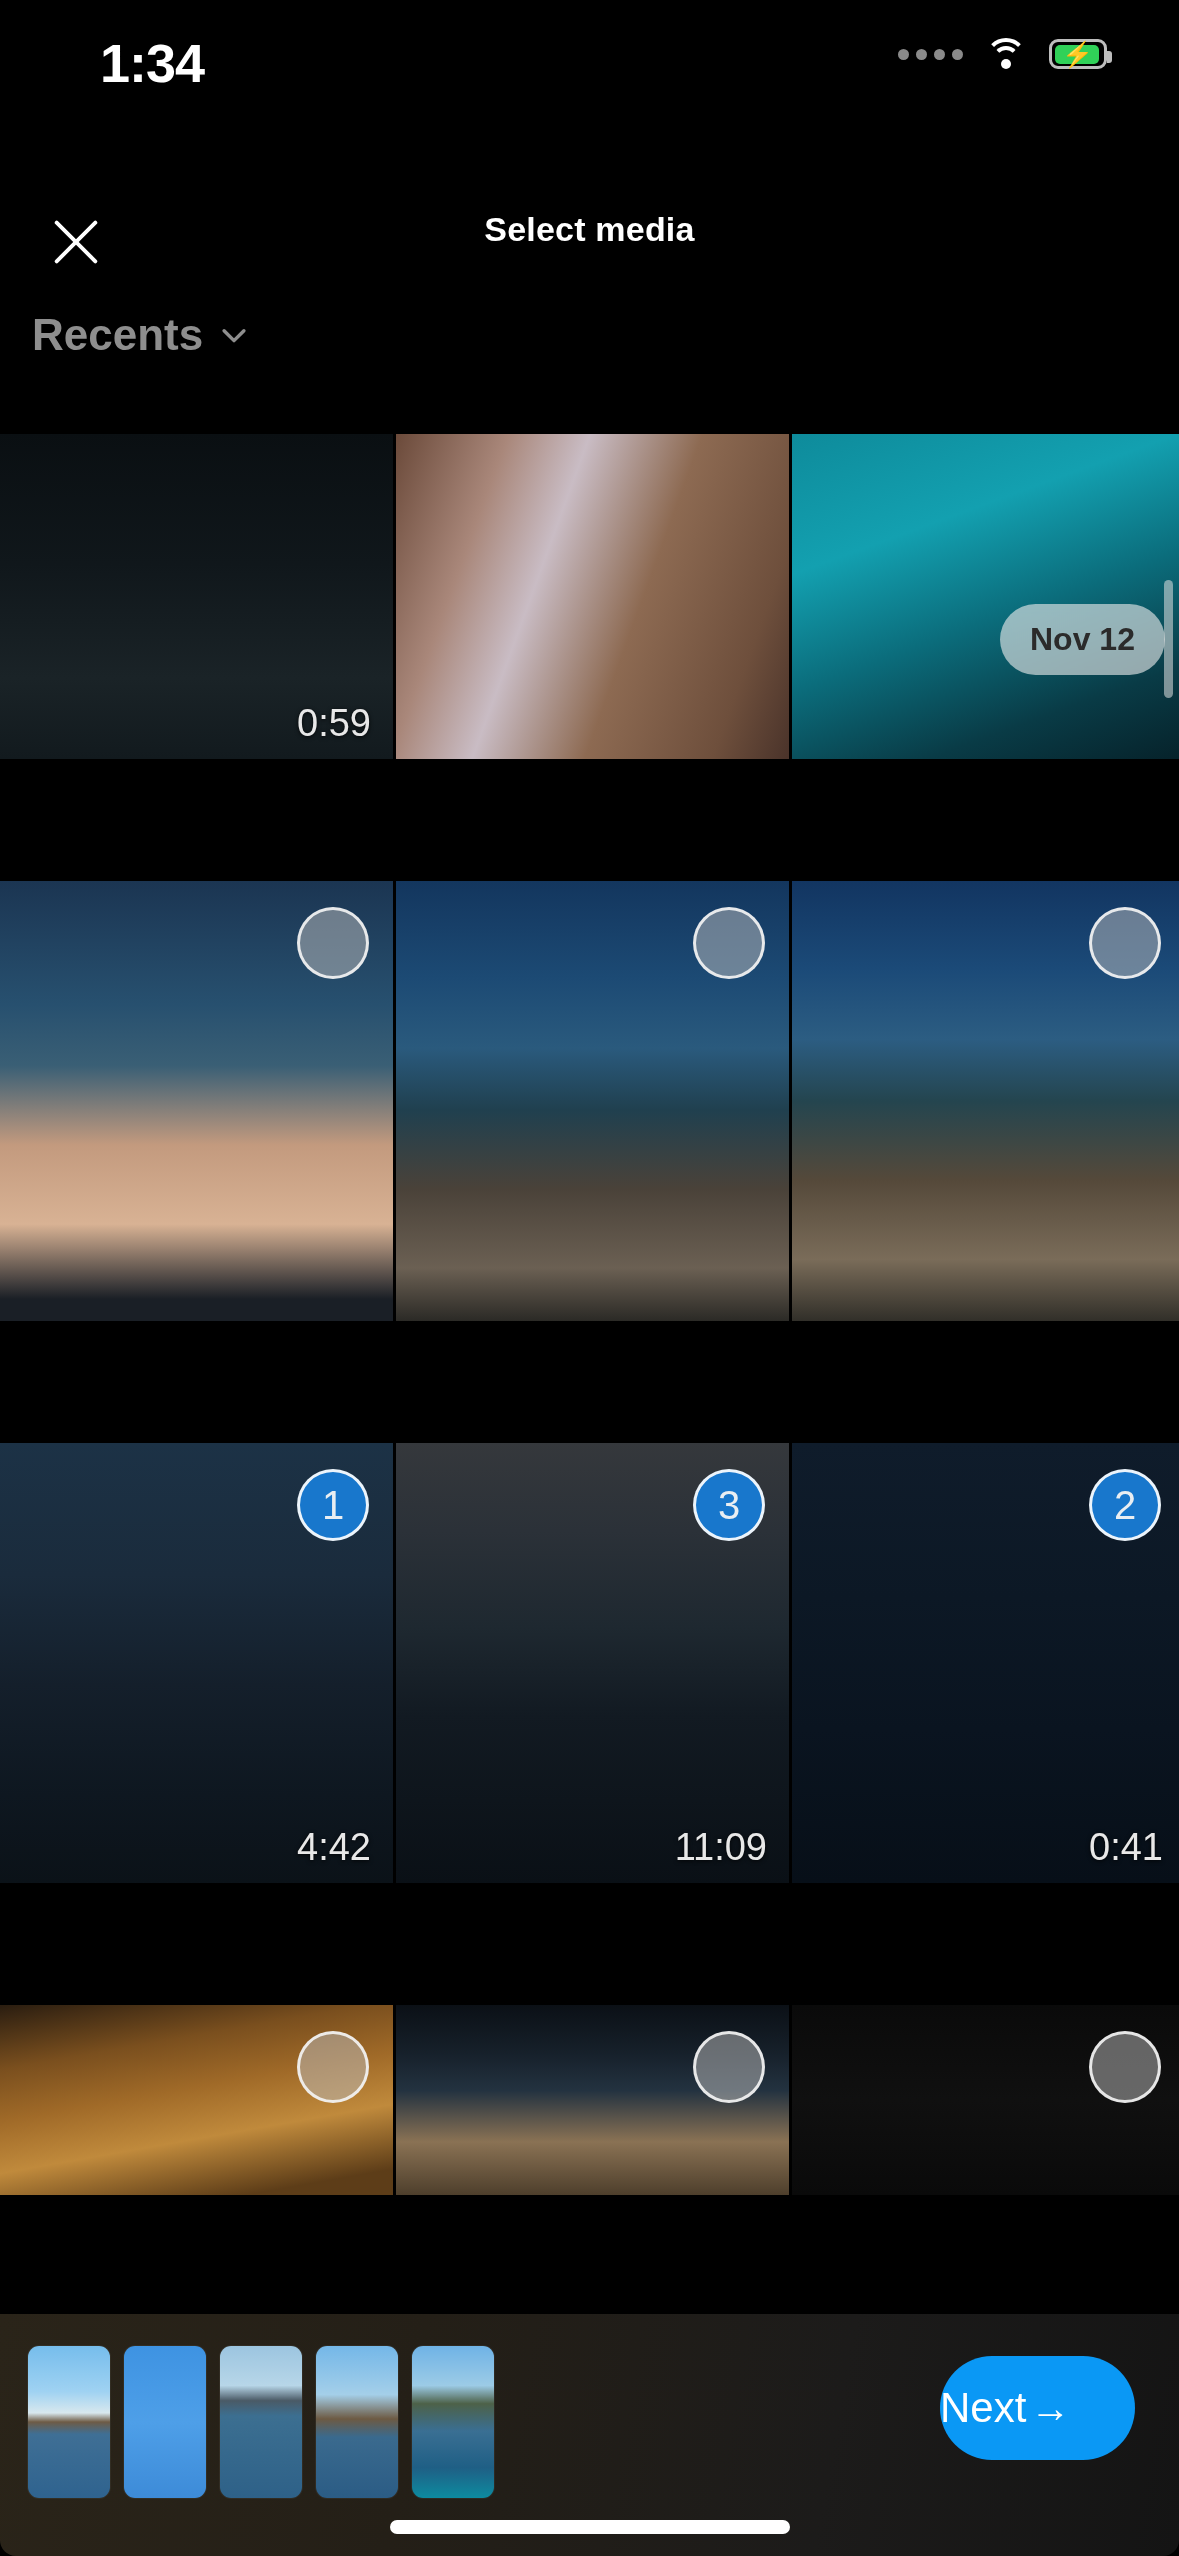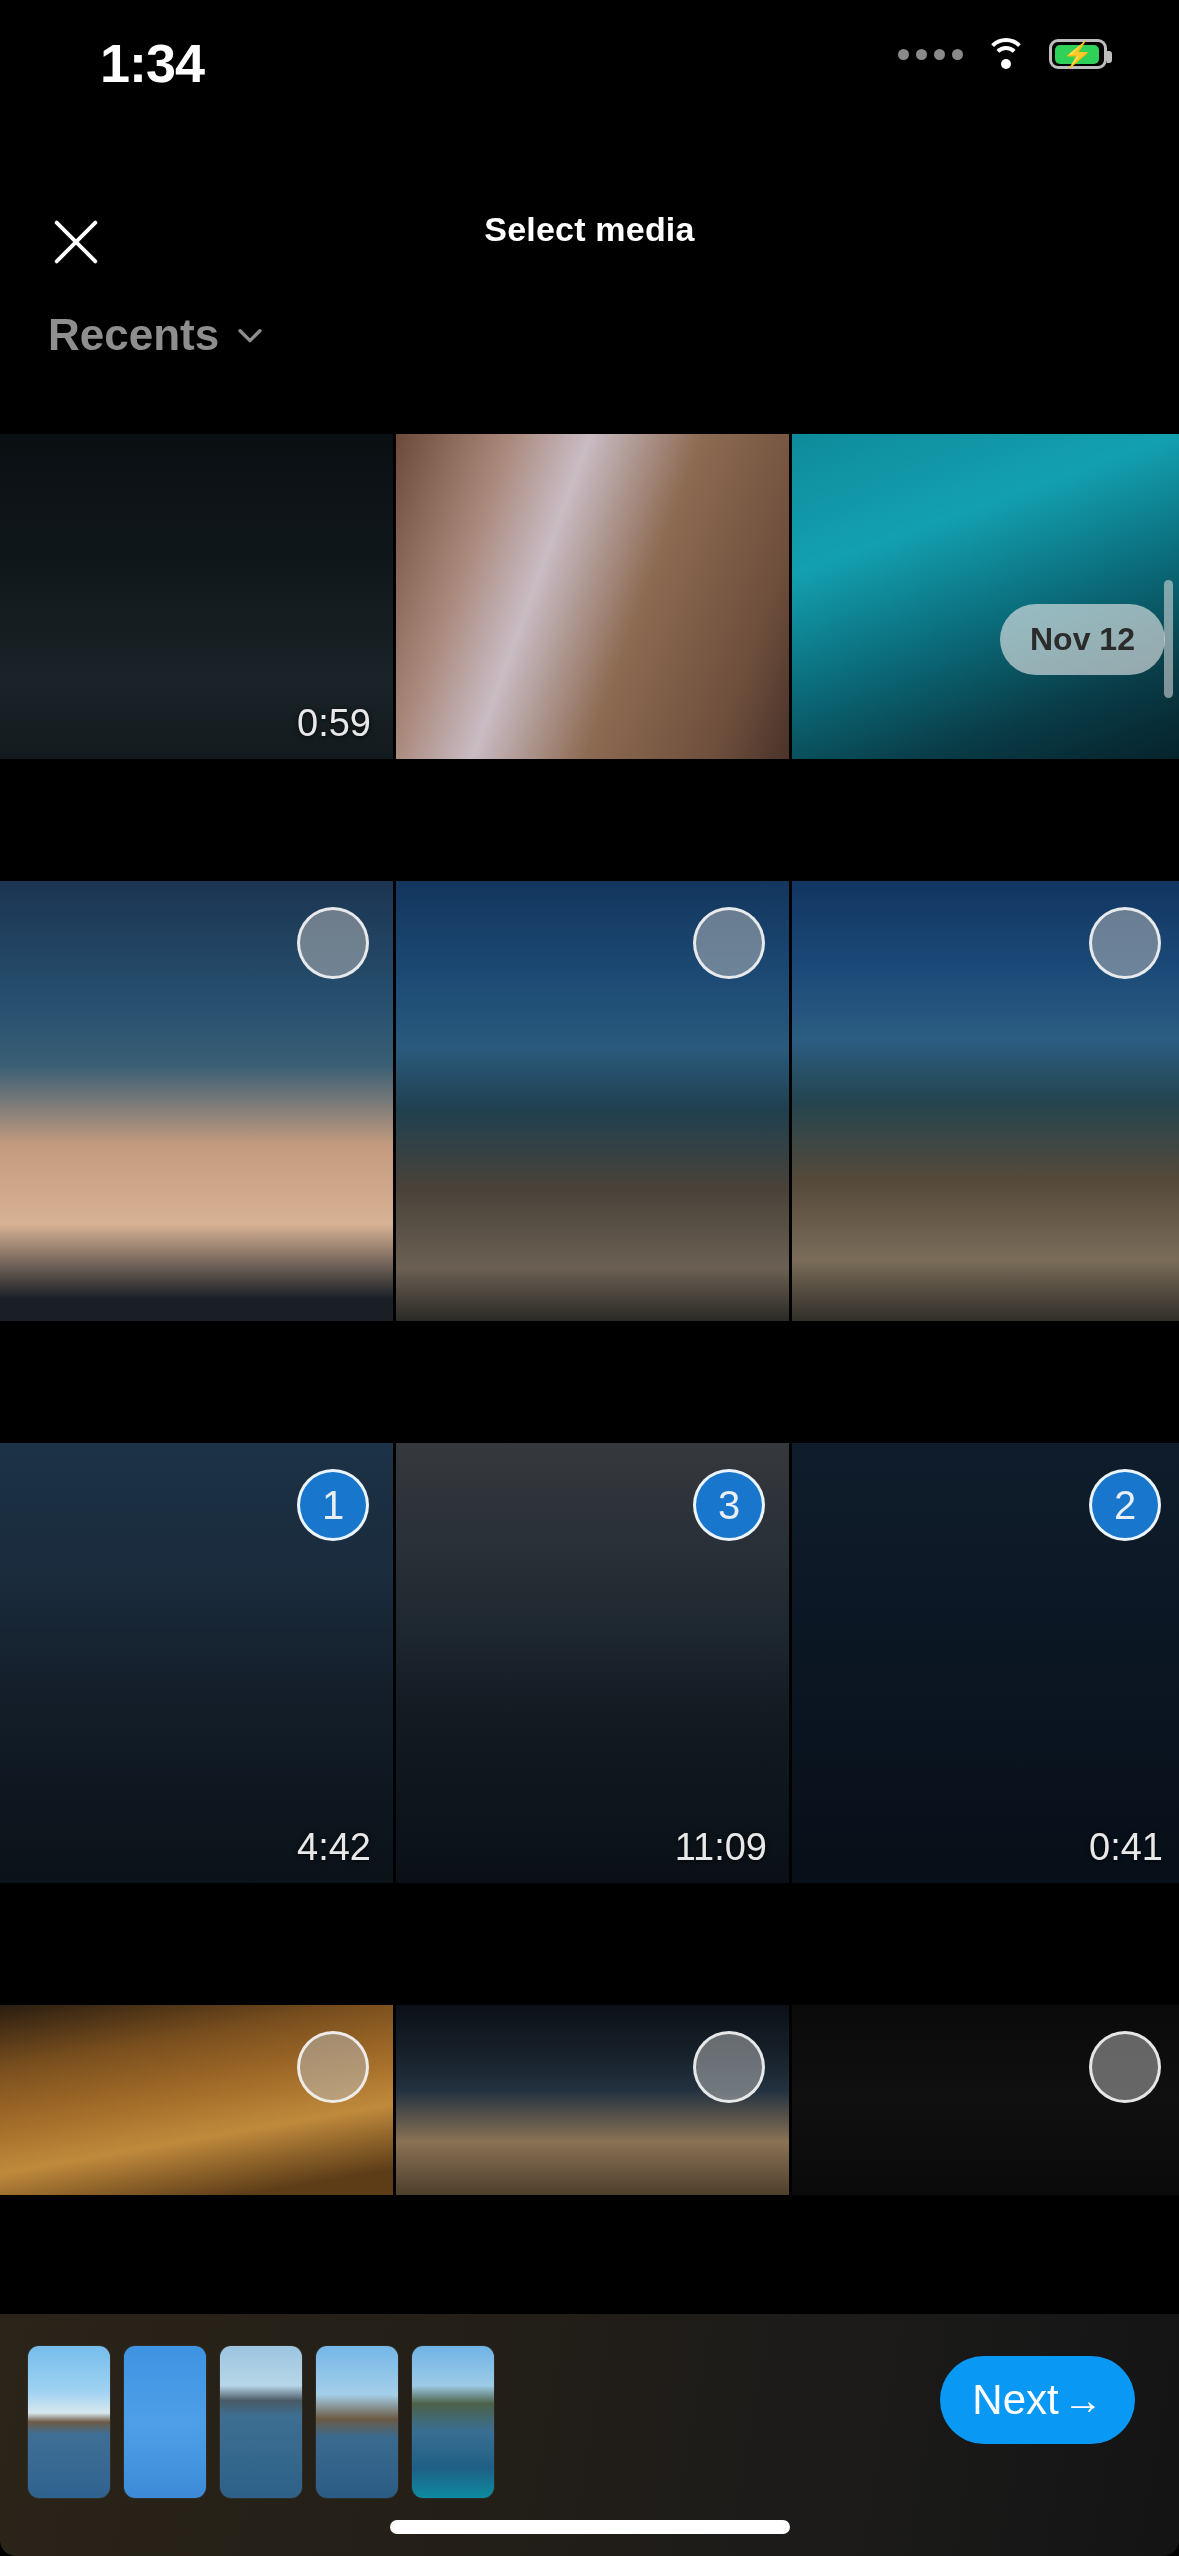--- a/index.html
+++ b/index.html
@@ -41,21 +41,21 @@
   .close-btn {
     position:absolute; left:30px; top:76px; width:92px; height:92px;
     display:flex; align-items:center; justify-content:center; cursor:pointer;
   }
   .close-btn svg { width:58px; height:58px; }
   .title {
     position:absolute; top:90px; left:0; width:1179px; text-align:center;
     color:#fff; font-size:34px; font-weight:700; letter-spacing:0.2px;
   }
   .album {
-    position:absolute; left:32px; top:190px; display:flex; align-items:center; gap:14px; cursor:pointer;margin-left:16px;
+    position:absolute; left:32px; top:190px; display:flex; align-items:center; gap:14px; cursor:pointer;
   }
   .album-label { color:#8e8e8e; font-size:44px; font-weight:700; }
   .chev { width:34px; height:34px; }
 
   
   .grid {
     position:absolute; top:434px; left:0; width:1179px; height:1880px;
     display:grid; grid-template-columns:repeat(3,393px); gap:3px;
     background:#000; overflow:hidden;
   }
@@ -98,22 +98,22 @@
     position:absolute; left:0; bottom:0; width:1179px; height:242px;
     background:linear-gradient(100deg,#2a2419 0%,#241f17 35%,#1c1b1a 70%,#141414 100%);
   }
   .strip { position:absolute; left:28px; top:32px; display:flex; gap:14px; }
   .thumb {
     width:82px; height:152px; border-radius:11px; overflow:hidden; position:relative; cursor:pointer;
     box-shadow:0 0 0 1px rgba(255,255,255,.05);
   }
   .thumb .img { position:absolute; inset:0; }
   .next-btn {
-    position:absolute; right:44px; top:42px; width:195px; height:88px; border-radius:52px;
-    background:#0a98f5; display:flex; align-items:center; justify-content:center; gap:4px;
+    position:absolute; right:44px; top:42px; width:195px; height:104px; border-radius:52px;
+    background:#0a98f5; display:flex; align-items:center; justify-content:flex-start; gap:4px;
     cursor:pointer;
   }
   .next-label { color:#fff; font-size:42px; font-weight:500; }
   .next-arrow { color:#fff; font-size:40px; line-height:1; }
   .home-ind {
     position:absolute; left:50%; transform:translateX(-50%); bottom:22px;
     width:400px; height:14px; border-radius:8px; background:#fff;
   }
   .lakedark   { background:linear-gradient(180deg,#0a0f12 0%,#10171b 40%,#1a2327 75%,#121a1e 100%); }
   .hairshot   { background:linear-gradient(110deg,#6b4a3a 0%,#a9877a 22%,#c9bcc4 38%,#8d6a52 60%,#6e4f3c 85%,#4a332a 100%); }

